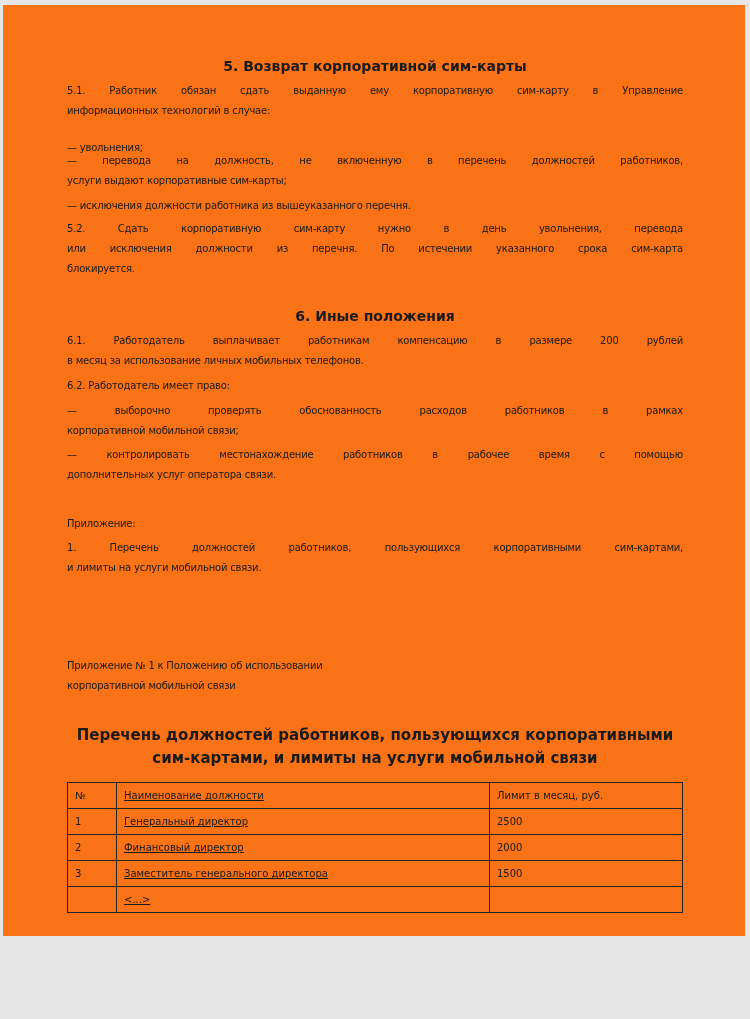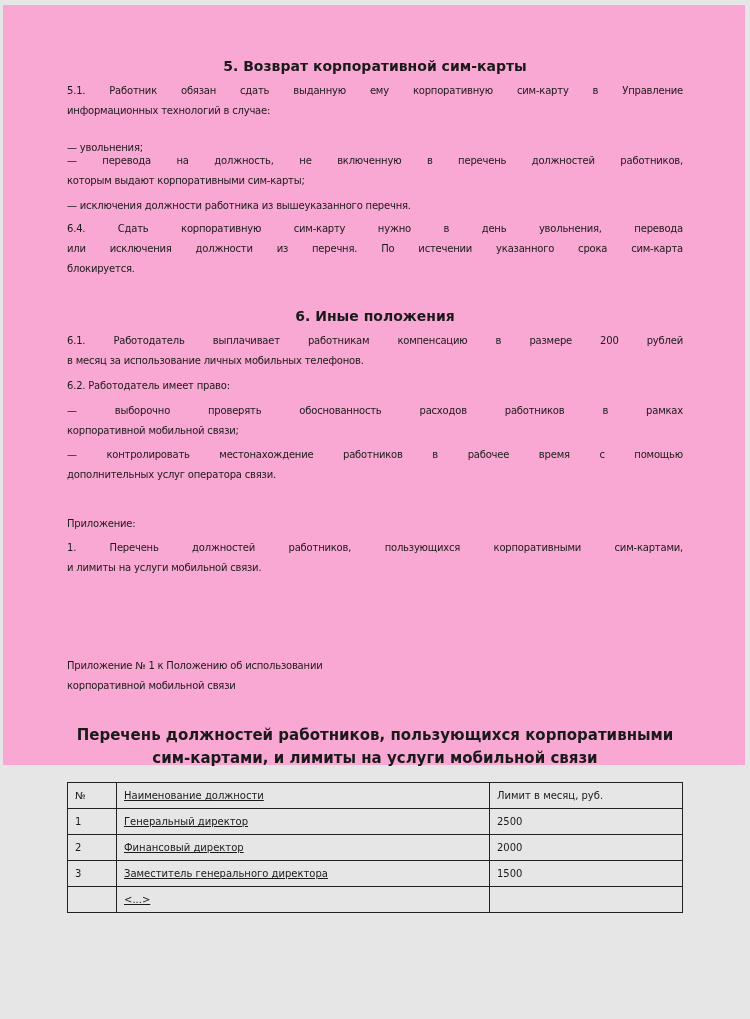--- a/index.html
+++ b/index.html
@@ -2,22 +2,22 @@
 <html><head>
 <meta charset="utf-8">
 <style>
   html, body { margin: 0; padding: 0; }
   body {
     width: 750px; height: 1019px; background: #e6e6e6;
     font-family: "DejaVu Sans", sans-serif; color: #1a1a1a;
     overflow: hidden; position: relative;
   }
   .page {
-    position: absolute; left: 3px; top: 5px; width: 742px; height: 760px;
-    background: #f9a8d4; box-sizing: border-box; padding-left: 14px;
+    position: absolute; left: 3px; top: 5px; width: 742px; height: 931px;
+    background: #f97316; box-sizing: border-box; padding-left: 14px;
   }
   .content { position: absolute; left: 64px; width: 616px; top: 0; }
   .h { font-weight: bold; text-align: center; font-size: 14px; position: absolute; left: 0; width: 616px; }
   .p { position: absolute; left: 0; width: 616px; font-size: 10px; line-height: 20px; text-align: justify; letter-spacing: -0.2px; }
   .p.right { text-align: left; }
   .p.left { text-align: left; }
   .tbl-title { font-weight: bold; text-align: center; font-size: 15px; line-height: 23px; position: absolute; left: 0; width: 616px; }
   table {
     position: absolute; left: 0; top: 777px; width: 616px; border-collapse: collapse;
     font-size: 10px;
@@ -30,23 +30,23 @@
 <body>
 
 <div class="page">
   <div class="content">
 
     <div class="h" style="top:53px">5. Возврат корпоративной сим-карты</div>
     <div class="p" style="top:76px; text-align-last: justify;">5.1. Работник обязан сдать выданную ему корпоративную сим-карту в Управление</div>
     <div class="p left" style="top:96px">информационных технологий в случае:</div>
     <div class="p left" style="top:133px">—  увольнения;</div>
     <div class="p" style="top:146px; text-align-last: justify;">—  перевода на должность, не включенную в перечень должностей работников,</div>
-    <div class="p left" style="top:166px">которым выдают корпоративными сим-карты;</div>
+    <div class="p left" style="top:166px">услуги выдают корпоративные сим-карты;</div>
     <div class="p left" style="top:191px">—  исключения должности работника из вышеуказанного перечня.</div>
-    <div class="p" style="top:214px; text-align-last: justify;">6.4. Сдать корпоративную сим-карту нужно в день увольнения, перевода</div>
+    <div class="p" style="top:214px; text-align-last: justify;">5.2. Сдать корпоративную сим-карту нужно в день увольнения, перевода</div>
     <div class="p" style="top:234px; text-align-last: justify;">или исключения должности из перечня. По истечении указанного срока сим-карта</div>
     <div class="p left" style="top:254px">блокируется.</div>
 
     <div class="h" style="top:303px">6. Иные положения</div>
     <div class="p" style="top:326px; text-align-last: justify;">6.1. Работодатель выплачивает работникам компенсацию в размере 200 рублей</div>
     <div class="p left" style="top:346px">в месяц за использование личных мобильных телефонов.</div>
     <div class="p left" style="top:371px">6.2. Работодатель имеет право:</div>
     <div class="p" style="top:396px; text-align-last: justify;">— выборочно проверять обоснованность расходов работников в рамках</div>
     <div class="p left" style="top:416px">корпоративной мобильной связи;</div>
     <div class="p" style="top:440px; text-align-last: justify;">— контролировать местонахождение работников в рабочее время с помощью</div>

